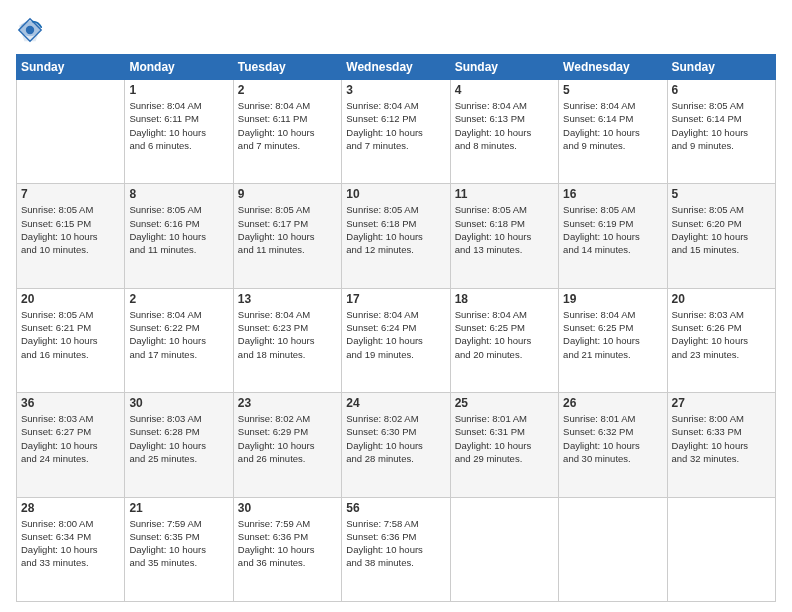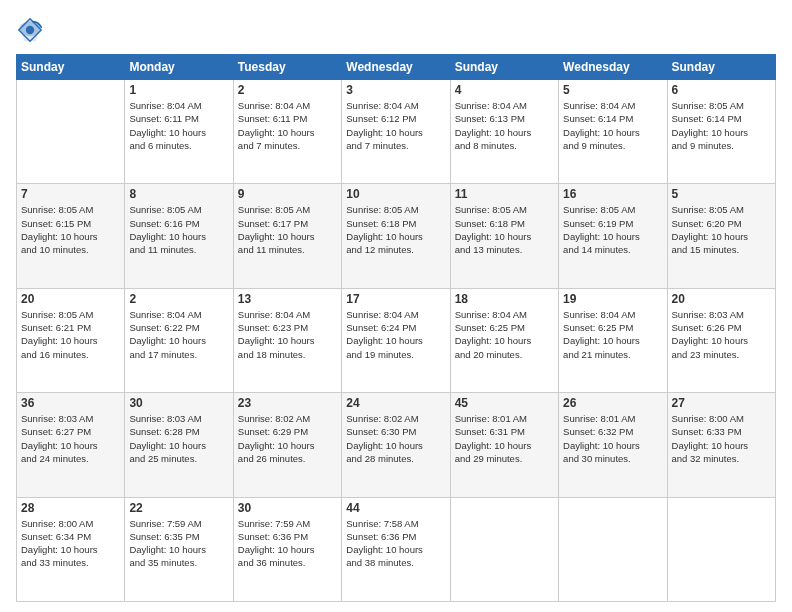--- a/index.html
+++ b/index.html
@@ -309,21 +309,21 @@
 and 26 minutes.</div>
           </td>
           <td>
             <span class="day-number">24</span>
             <div class="day-info" style="white-space: pre-line;">Sunrise: 8:02 AM
 Sunset: 6:30 PM
 Daylight: 10 hours
 and 28 minutes.</div>
           </td>
           <td>
-            <span class="day-number">45</span>
+            <span class="day-number">25</span>
             <div class="day-info" style="white-space: pre-line;">Sunrise: 8:01 AM
 Sunset: 6:31 PM
 Daylight: 10 hours
 and 29 minutes.</div>
           </td>
           <td>
             <span class="day-number">26</span>
             <div class="day-info" style="white-space: pre-line;">Sunrise: 8:01 AM
 Sunset: 6:32 PM
 Daylight: 10 hours
@@ -339,35 +339,35 @@
         </tr>
         <tr>
           <td>
             <span class="day-number">28</span>
             <div class="day-info" style="white-space: pre-line;">Sunrise: 8:00 AM
 Sunset: 6:34 PM
 Daylight: 10 hours
 and 33 minutes.</div>
           </td>
           <td>
-            <span class="day-number">22</span>
+            <span class="day-number">21</span>
             <div class="day-info" style="white-space: pre-line;">Sunrise: 7:59 AM
 Sunset: 6:35 PM
 Daylight: 10 hours
 and 35 minutes.</div>
           </td>
           <td>
             <span class="day-number">30</span>
             <div class="day-info" style="white-space: pre-line;">Sunrise: 7:59 AM
 Sunset: 6:36 PM
 Daylight: 10 hours
 and 36 minutes.</div>
           </td>
           <td>
-            <span class="day-number">44</span>
+            <span class="day-number">56</span>
             <div class="day-info" style="white-space: pre-line;">Sunrise: 7:58 AM
 Sunset: 6:36 PM
 Daylight: 10 hours
 and 38 minutes.</div>
           </td>
           <td class="empty-cell"></td>
           <td class="empty-cell"></td>
           <td class="empty-cell"></td>
         </tr>
       </tbody>

